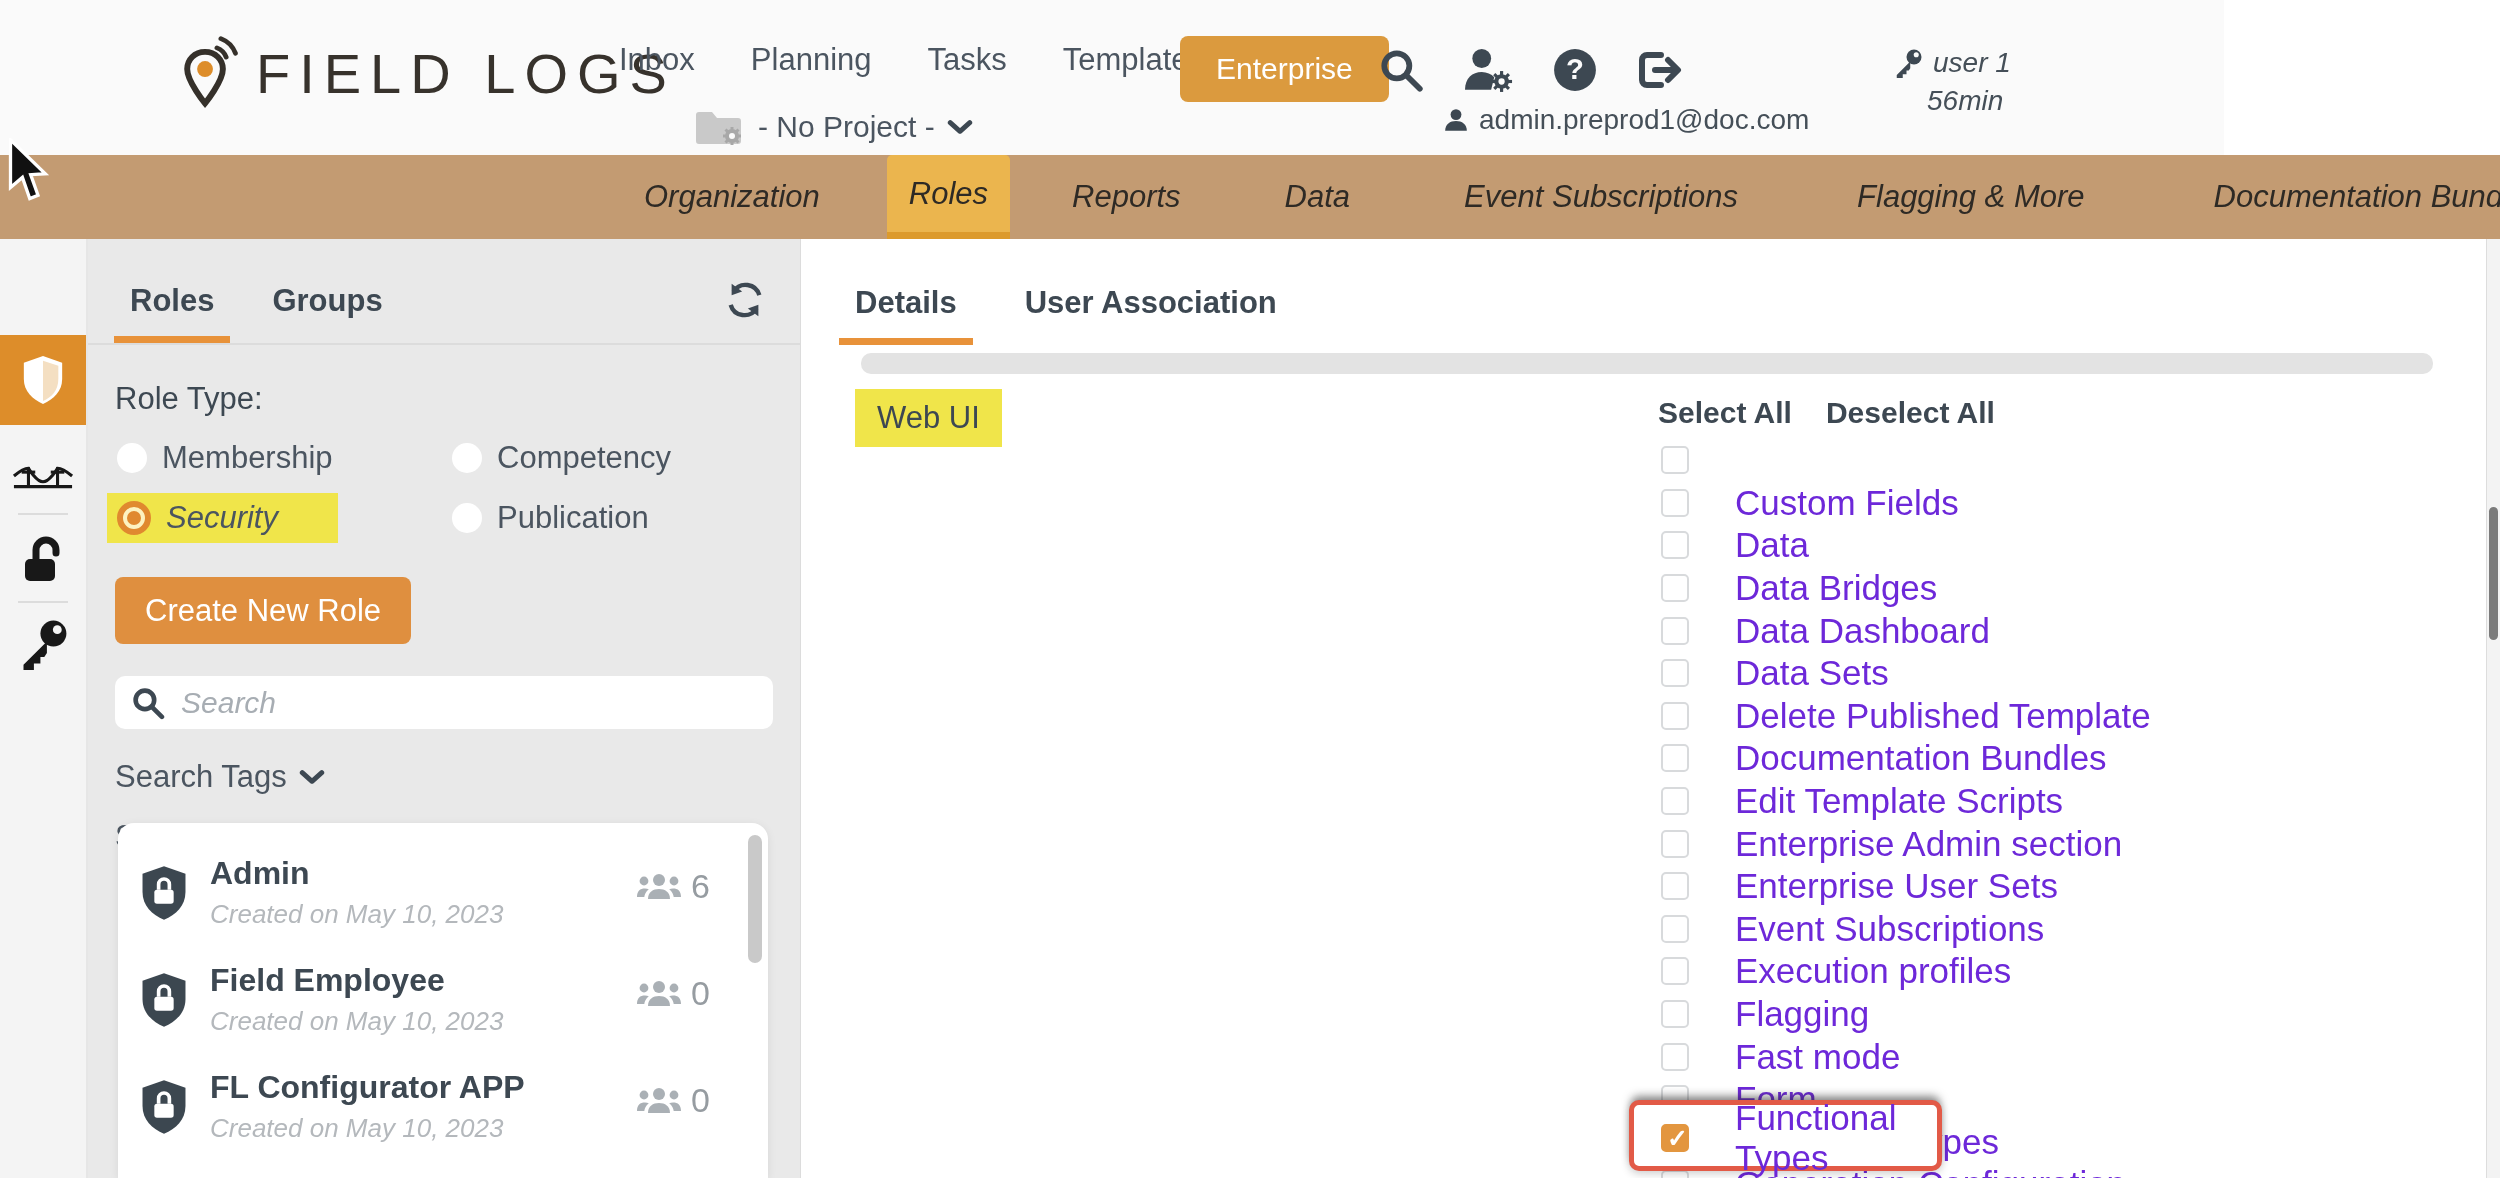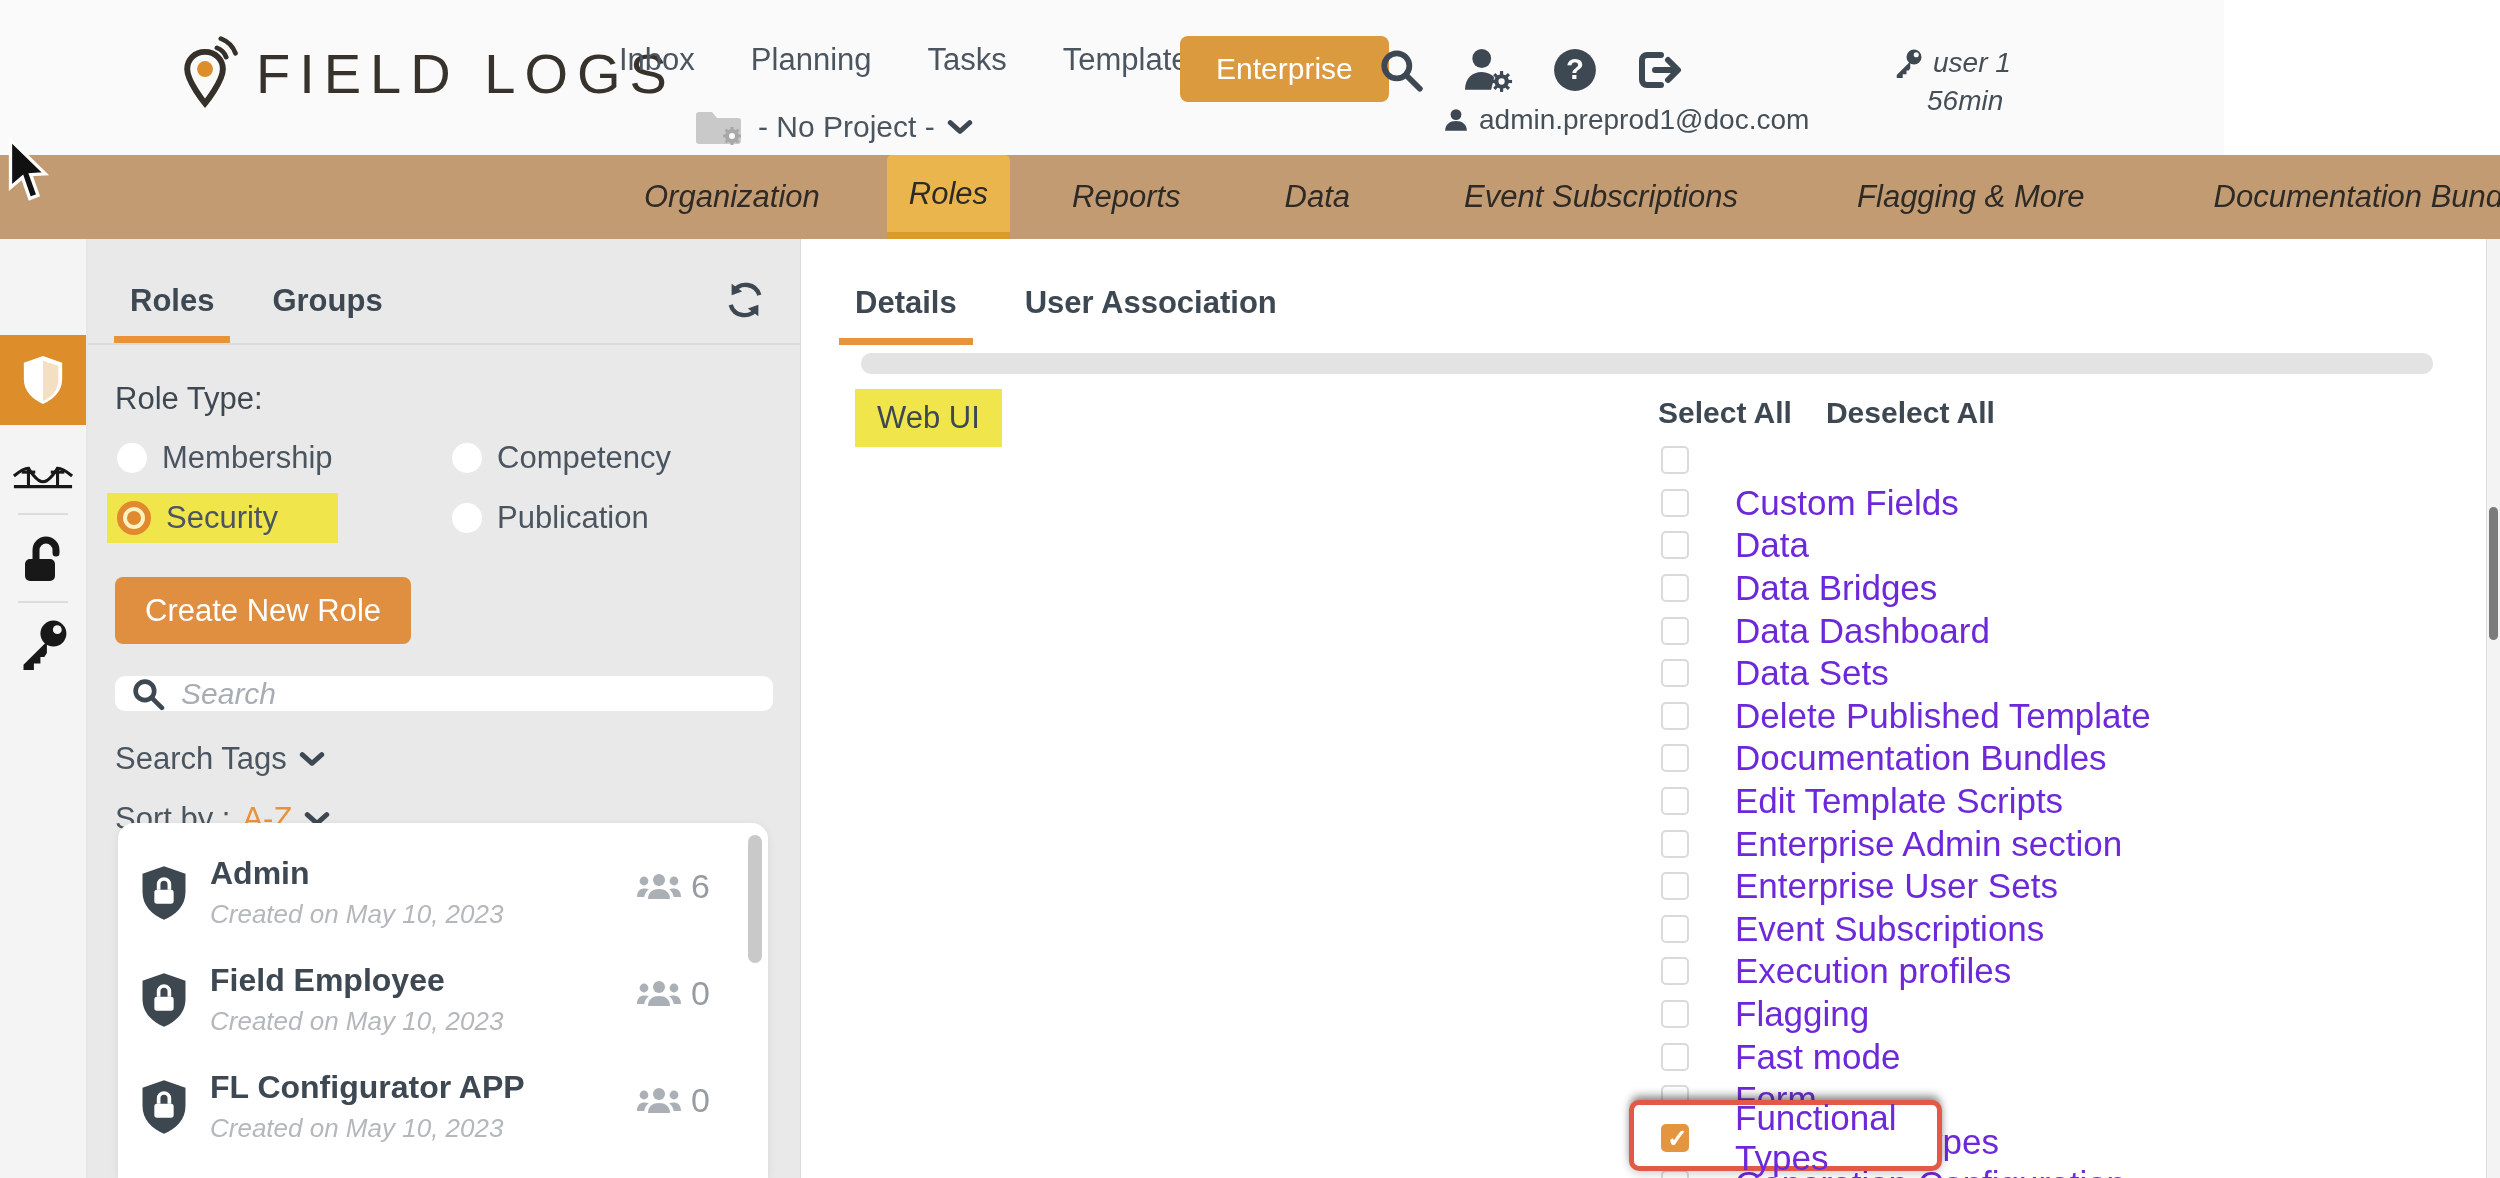--- a/index.html
+++ b/index.html
@@ -46,29 +46,29 @@
   .left-panel{position:absolute;left:88px;top:239px;width:713px;height:939px;background:#e9e9e9;border-right:1px solid #dcdcdc;box-sizing:border-box;}
   .panel-tabs{height:106px;border-bottom:2px solid #dcdcdc;display:flex;align-items:flex-end;padding-left:26px;position:relative;box-sizing:border-box;gap:26px;}
   .tab{font-size:31px;font-weight:700;color:#3d4852;padding:0 16px;height:78px;display:flex;align-items:center;
     border-bottom:7px solid transparent;box-sizing:border-box;cursor:pointer;white-space:nowrap;}
   .tab.active{border-bottom-color:var(--accent-orange,#e8923a);}
   .refresh{position:absolute;right:34px;top:40px;cursor:pointer;}
 
   .role-type-label{margin:36px 0 0 27px;font-size:31px;color:#3d4852;}
   .rt-grid{display:grid;grid-template-columns:335px auto;row-gap:10px;margin:16px 0 0 19px;}
   .rt{display:flex;align-items:center;gap:15px;padding:7px 10px;cursor:pointer;width:max-content;}
-  .rt.highlighted{background:var(--highlight-yellow,#f0e54a);padding-right:60px;}
+  .rt.highlighted{background:var(--highlight-yellow,#f0e54a);padding-right:60px;font-style:italic;}
   .radio{width:30px;height:30px;border-radius:50%;background:#fff;flex:none;position:relative;}
   .rt.selected .radio{background:#fdf2c0;border:6px solid #e0892f;width:22px;height:22px;}
   .rt.selected .radio::after{content:"";position:absolute;left:4px;top:4px;width:14px;height:14px;border-radius:50%;background:#e0892f;}
   .rt-label{font-size:31px;color:#4b5560;}
 
   .create-btn{margin:34px 0 0 27px;height:67px;padding:16px 30px;background:#df8f3f;color:#fff;font-size:31px;
     border:none;border-radius:8px;display:flex;align-items:center;cursor:pointer;}
-  .search-box{margin:32px 27px 0 27px;height:35px;background:#fff;border-radius:10px;display:flex;align-items:center;padding:0 16px;gap:14px;}
+  .search-box{margin:32px 27px 0 27px;height:53px;background:#fff;border-radius:10px;display:flex;align-items:center;padding:0 16px;gap:14px;}
   .search-box input{border:none;outline:none;flex:1;font-size:30px;font-style:italic;color:#4b5560;background:transparent;font-family:inherit;}
   .search-box input::placeholder{color:#a7adb3;font-style:italic;}
   .search-tags{margin:30px 0 0 27px;display:flex;align-items:center;gap:12px;font-size:31px;color:#4b5560;cursor:pointer;}
   .sort-row{margin:24px 0 0 27px;display:flex;align-items:center;gap:12px;font-size:31px;color:#4b5560;cursor:pointer;}
   .sort-value{color:var(--accent-orange,#e8923a);}
 
   .role-card{position:absolute;left:30px;top:584px;width:650px;height:355px;background:#fff;border-radius:16px 16px 0 0;
     box-shadow:0 2px 10px rgba(0,0,0,.08);overflow:hidden;padding-top:16px;box-sizing:border-box;}
   .role-item{display:flex;align-items:center;height:107px;padding:0 70px 0 20px;position:relative;cursor:pointer;}
   .role-ico{flex:none;}

